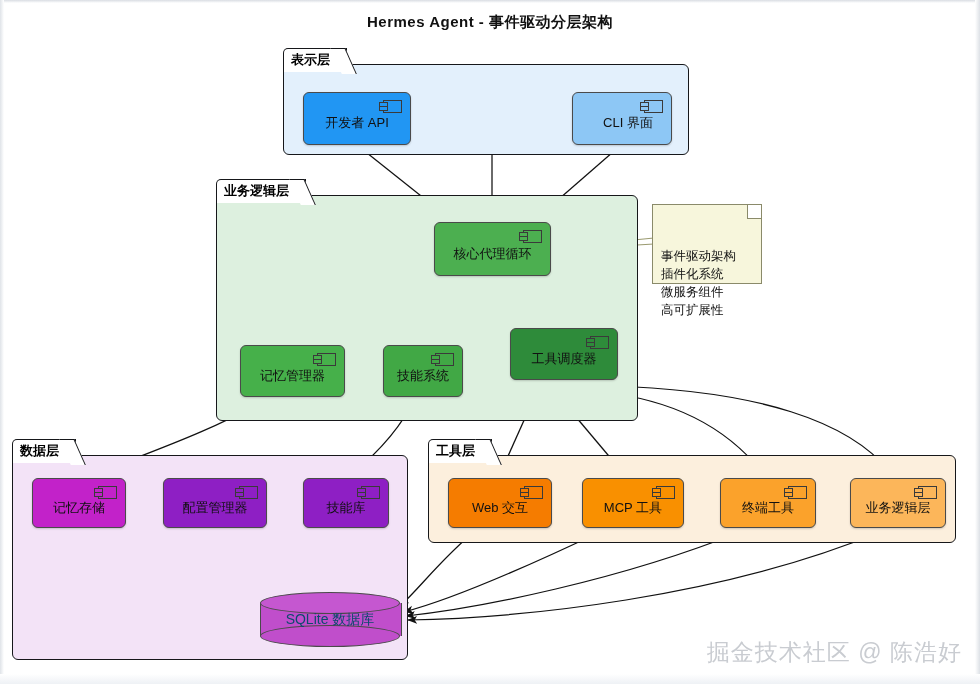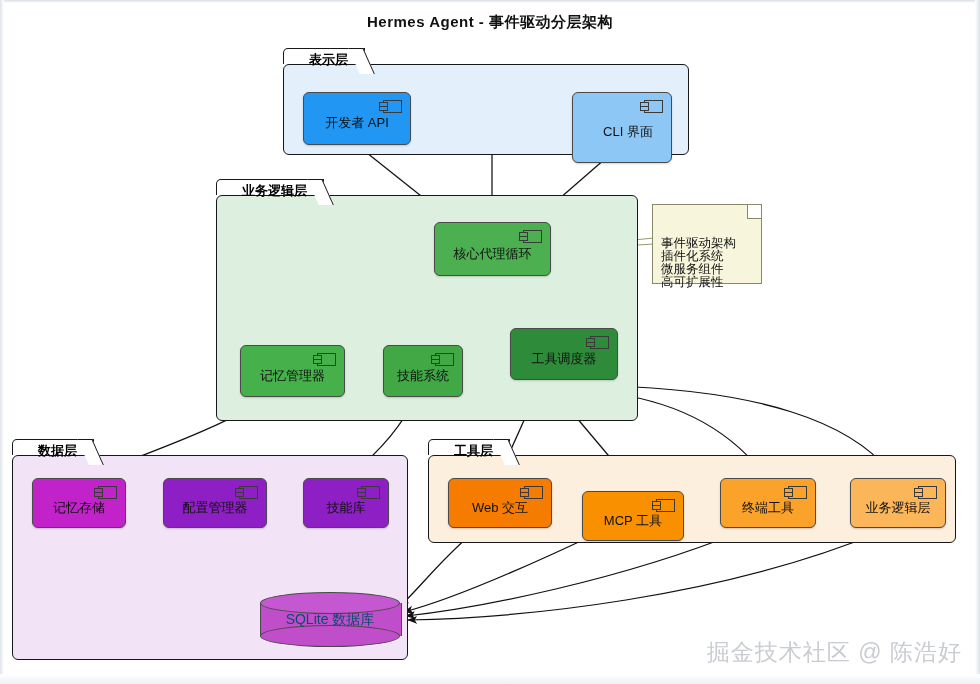--- a/index.html
+++ b/index.html
@@ -53,26 +53,26 @@
   
   .pkg {
     position: absolute;
     box-sizing: border-box;
     border: 1.4px solid #16171a;
     border-radius: 6px;
   }
   .pkg-tab {
     position: absolute;
     box-sizing: border-box;
-    height: 16px;
+    height: 24px;
     border: 1.4px solid #16171a;
     border-bottom: none;
     border-top-left-radius: 5px;
     background: #ffffff;
-    padding: 0 16px 0 25px;
+    padding: 0 16px 0 7px;
     line-height: 22px;
     font-size: 13px;
     font-weight: bold;
     color: #000000;
     white-space: nowrap;
     z-index: 5;
   }
   .pkg-tab::after {
     content: "";
     position: absolute;
@@ -124,21 +124,21 @@
   .comp .ico::before { top: 1px; }
   .comp .ico::after  { top: 5px; }
 
   
   .note {
     position: absolute;
     box-sizing: border-box;
     background: #f7f6dc;
     border: 1.1px solid #8a8a6a;
     font-size: 12.5px;
-    line-height: 13px;
+    line-height: 18px;
     color: #111111;
     padding: 6px 8px 4px 8px;
     white-space: pre-line;
   }
   .note-fold {
     position: absolute;
     right: 0; top: 0;
     width: 13px; height: 13px;
     background: #ffffff;
     border-left: 1.1px solid #8a8a6a;
@@ -256,21 +256,21 @@
 
   <div class="pkg" style="left:283px; top:64px; width:406px; height:91px; background:#e3f0fc;"></div>
   <div class="pkg-tab" style="left:283px; top:48px;">
     <span>表示层</span>
   </div>
 
   <div class="comp" style="left:303px; top:92px; width:108px; height:53px; background:#2196f3;">
     <span class="ico"></span>
     <span>开发者 API</span>
   </div>
-  <div class="comp" style="left:572px; top:92px; width:100px; height:71px; background:#8dc7f5;padding-left:12px;">
+  <div class="comp" style="left:572px; top:92px; width:100px; height:53px; background:#8dc7f5;padding-left:12px;">
     <span class="ico"></span>
     <span>CLI 界面</span>
   </div>
 
   <div class="pkg" style="left:216px; top:195px; width:422px; height:226px; background:#ddf0df;"></div>
   <div class="pkg-tab" style="left:216px; top:179px;">
     <span>业务逻辑层</span>
   </div>
 
   <div class="comp" style="left:434px; top:222px; width:117px; height:54px; background:#4caf50;">
@@ -325,21 +325,21 @@
 
   <div class="pkg" style="left:428px; top:455px; width:528px; height:88px; background:#fcefdd;"></div>
   <div class="pkg-tab" style="left:428px; top:439px;">
     <span>工具层</span>
   </div>
 
   <div class="comp" style="left:448px; top:478px; width:104px; height:50px; background:#f57c00;">
     <span class="ico"></span>
     <span>Web 交互</span>
   </div>
-  <div class="comp" style="left:582px; top:478px; width:102px; height:50px; background:#f99000;margin-top:13px;">
+  <div class="comp" style="left:582px; top:478px; width:102px; height:50px; background:#f99000;">
     <span class="ico"></span>
     <span>MCP 工具</span>
   </div>
   <div class="comp" style="left:720px; top:478px; width:96px; height:50px; background:#fba22b;">
     <span class="ico"></span>
     <span>终端工具</span>
   </div>
   <div class="comp" style="left:850px; top:478px; width:96px; height:50px; background:#fcb65a;">
     <span class="ico"></span>
     <span>业务逻辑层</span>

